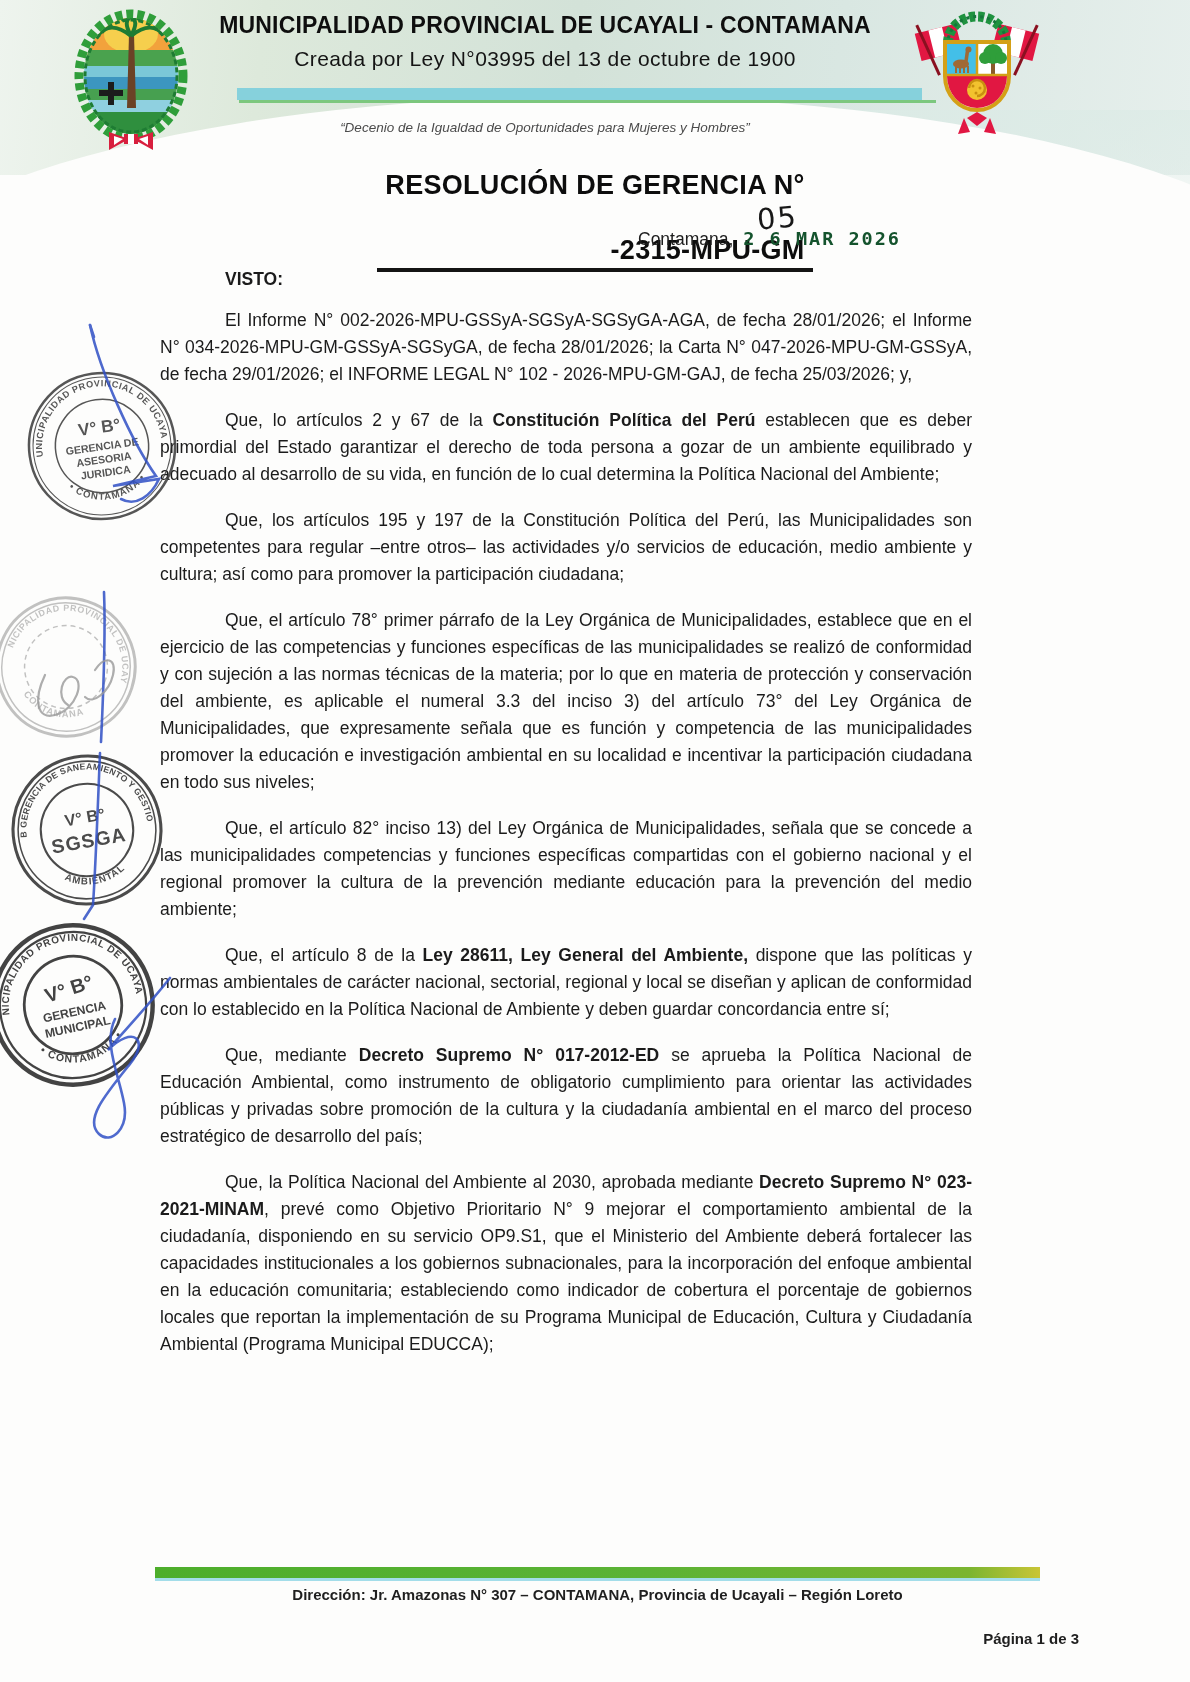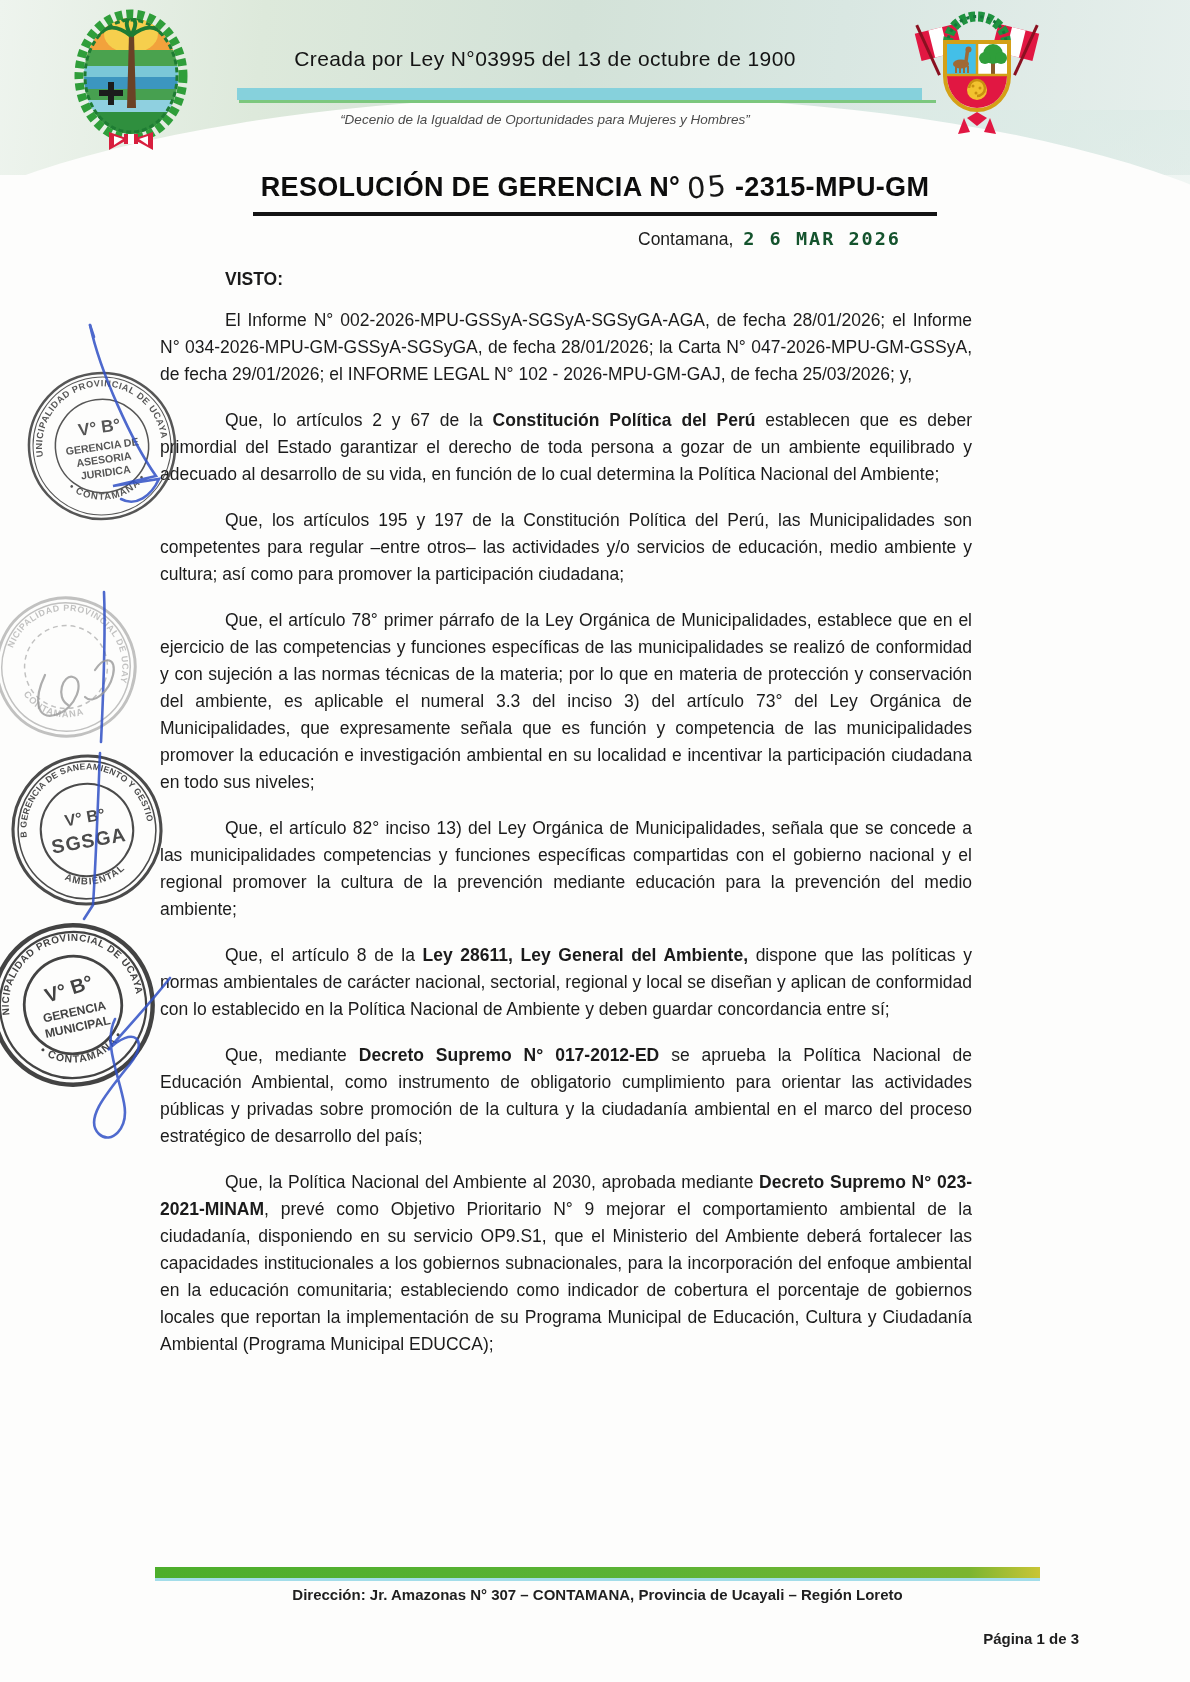--- a/index.html
+++ b/index.html
@@ -11,25 +11,25 @@
   .white-curve{position:absolute;top:96px;left:-160px;width:1510px;height:460px;border-radius:50%;
     background:#fdfdfc;z-index:1;}
   .side-swoosh{position:absolute;top:110px;right:0;width:430px;height:250px;z-index:0;
     background:linear-gradient(170deg,#dcebe6 0%,rgba(220,235,230,0) 75%);border-radius:0 0 0 100%;}
   .z{position:absolute;z-index:3;}
   
   .org-name{left:190px;top:12px;width:710px;text-align:center;font-weight:bold;font-size:23px;color:#0e0e0e;letter-spacing:.2px;}
   .founding{left:190px;top:47px;width:710px;text-align:center;font-size:21px;color:#141414;letter-spacing:.4px;}
   .teal-bar{left:237px;top:88px;width:685px;height:12px;background:#86d1dc;}
   .teal-bar::after{content:'';position:absolute;left:2px;right:-14px;bottom:-3px;height:3px;background:#7cc77e;}
-  .motto{left:190px;width:710px;text-align:center;font-style:italic;font-size:13.5px;color:#4b4b4b;}
+  .motto{left:190px;width:710px;text-align:center;font-style:italic;font-size:13.5px;color:#4b4b4b;margin-top:8px;}
   .motto.m1{top:112px;} .motto.m2{top:131px;}
   
   .doc-title{left:0;top:170px;width:100%;display:flex;justify-content:center;}
-  .doc-title-inner{display:flex;align-items:center;border-bottom:4px solid #141414;padding:0 8px 8px;}
+  .doc-title-inner{display:flex;align-items:flex-end;border-bottom:4px solid #141414;padding:0 8px 2px;flex-direction:column;}
   .doc-title-inner .t{font-weight:bold;font-size:27px;letter-spacing:.3px;color:#0d0d0d;}
   .hand-number{font-family:"DejaVu Sans",sans-serif;font-size:29px;font-weight:400;color:#181818;
     transform:rotate(-5deg);margin:0 7px;letter-spacing:2px;}
   .dateline{left:638px;top:228px;display:flex;align-items:baseline;gap:10px;}
   .date-place{font-size:17.5px;}
   .date-stamp{font-family:"DejaVu Sans Mono",monospace;font-weight:bold;font-size:18.5px;letter-spacing:2px;color:#14532d;}
   
   .body-text{left:160px;top:258px;width:812px;font-size:17.5px;line-height:27px;text-align:justify;color:#1b1b1b;}
   .body-text .sec{font-weight:bold;margin:8px 0 14px;text-indent:65px;text-align:left;}
   .body-text p{margin:0 0 19px;text-indent:65px;}
@@ -142,20 +142,21 @@
         <line x1="35" y1="73" x2="95" y2="73" stroke="#d4a017" stroke-width="2.5"></line>
       </g>
       <g fill="#e11742">
         <path d="M55,116 L65,110 L75,116 L65,124 Z"></path>
         <path d="M52,116 L58,130 L46,132 Z"></path>
         <path d="M78,116 L72,130 L84,132 Z"></path>
       </g>
     </svg>
   </div>
 
+  <div class="z org-name">MUNICIPALIDAD PROVINCIAL DE UCAYALI - CONTAMANA</div>
   <div class="z founding">Creada por Ley N°03995 del 13 de octubre de 1900</div>
   <div class="z teal-bar"></div>
   <div class="z motto m1">“Decenio de la Igualdad de Oportunidades para Mujeres y Hombres”</div>
 
   <div class="z doc-title">
     <div class="doc-title-inner">
       <span class="t">RESOLUCIÓN DE GERENCIA N°</span>
       <span class="hand-number">05</span>
       <span class="t">-2315-MPU-GM</span>
     </div>

